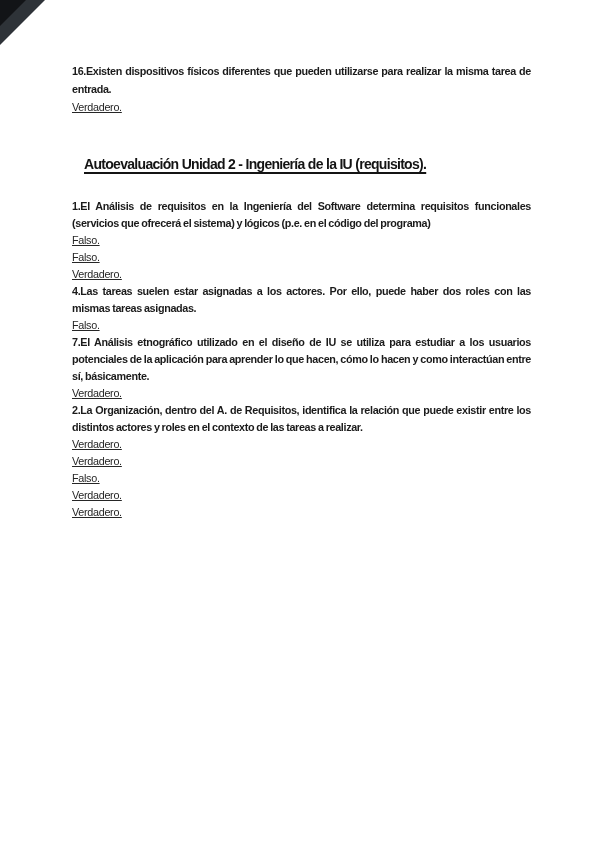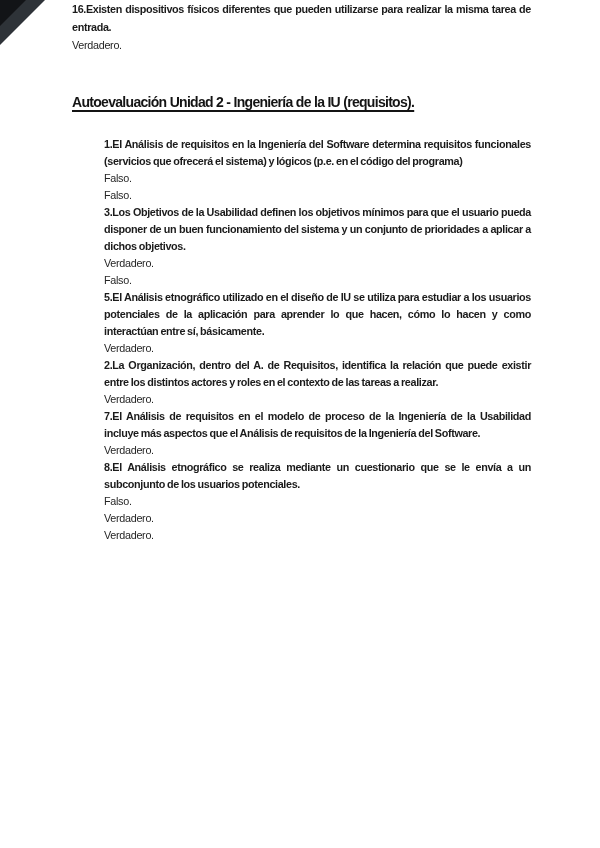--- a/index.html
+++ b/index.html
@@ -40,51 +40,52 @@
     width: 0; height: 0;
     border-top: 26px solid var(--fold-inner);
     border-right: 26px solid transparent;
   }
   .content {
     position: absolute;
     left: 72px;
     top: 0;
     width: 459px;
   }
-  .intro-block { }
+  .intro-block { padding-top: 62px; }
   p.question {
     margin: 0;
     font-size: 10.8px;
     font-weight: bold;
     line-height: 18px;
     text-align: justify;
     letter-spacing: -0.35px;
     word-spacing: -0.6px;
     color: var(--text);
   }
   p.answer {
     margin: 0;
     font-size: 10.8px;
     font-weight: normal;
     line-height: 18px;
     letter-spacing: -0.3px;
     color: var(--answer-text);
+    text-decoration: underline;
   }
   h1.section-heading {
-    margin: 38px 0 0 0;
+    margin: 38px 0 0 12px;
     font-size: 14px;
     line-height: 20px;
     font-weight: bold;
     letter-spacing: -0.7px;
     color: var(--heading-text);
     text-decoration: underline;
     text-decoration-thickness: 1.6px;
     text-underline-offset: 3px;
   }
-  .questions { margin-top: 24px; margin-left: 32px; }
+  .questions { margin-top: 24px; }
   .questions p.question,
   .questions p.answer { line-height: 17px; }
 </style>
 </head>
 <body>
 
 <div class="page">
 
   <span class="fold-outer"></span>
   <span class="fold-inner"></span>
@@ -97,35 +98,33 @@
     </div>
 
     <h1 class="section-heading">Autoevaluación Unidad 2 - Ingeniería de la IU (requisitos).</h1>
 
     <div class="questions">
       <p class="question">1.El Análisis de requisitos en la Ingeniería del Software determina requisitos funcionales (servicios que ofrecerá el sistema) y lógicos (p.e. en el código del programa)</p>
       <p class="answer">Falso.</p>
 
       <p class="answer">Falso.</p>
 
-      <p class="question">3.Los Objetivos de la Usabilidad definen los objetivos mínimos para que el usuario pueda disponer de un buen funcionamiento del sistema y un conjunto de prioridades a aplicar a dichos objetivos.</p>
       <p class="answer">Verdadero.</p>
 
+      <p class="question">4.Las tareas suelen estar asignadas a los actores. Por ello, puede haber dos roles con las mismas tareas asignadas.</p>
       <p class="answer">Falso.</p>
 
-      <p class="question">5.El Análisis etnográfico utilizado en el diseño de IU se utiliza para estudiar a los usuarios potenciales de la aplicación para aprender lo que hacen, cómo lo hacen y como interactúan entre sí, básicamente.</p>
+      <p class="question">7.El Análisis etnográfico utilizado en el diseño de IU se utiliza para estudiar a los usuarios potenciales de la aplicación para aprender lo que hacen, cómo lo hacen y como interactúan entre sí, básicamente.</p>
       <p class="answer">Verdadero.</p>
 
       <p class="question">2.La Organización, dentro del A. de Requisitos, identifica la relación que puede existir entre los distintos actores y roles en el contexto de las tareas a realizar.</p>
       <p class="answer">Verdadero.</p>
 
-      <p class="question">7.El Análisis de requisitos en el modelo de proceso de la Ingeniería de la Usabilidad incluye más aspectos que el Análisis de requisitos de la Ingeniería del Software.</p>
       <p class="answer">Verdadero.</p>
 
-      <p class="question">8.El Análisis etnográfico se realiza mediante un cuestionario que se le envía a un subconjunto de los usuarios potenciales.</p>
       <p class="answer">Falso.</p>
 
       <p class="answer">Verdadero.</p>
 
       <p class="answer">Verdadero.</p>
     </div>
 
   </div>
 </div>
 

